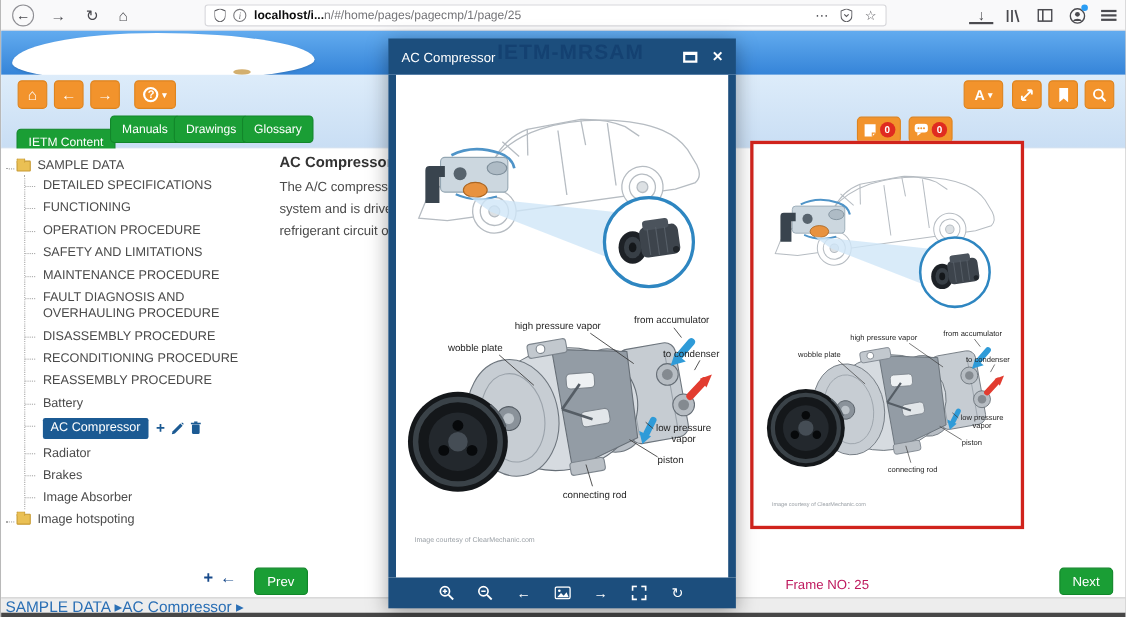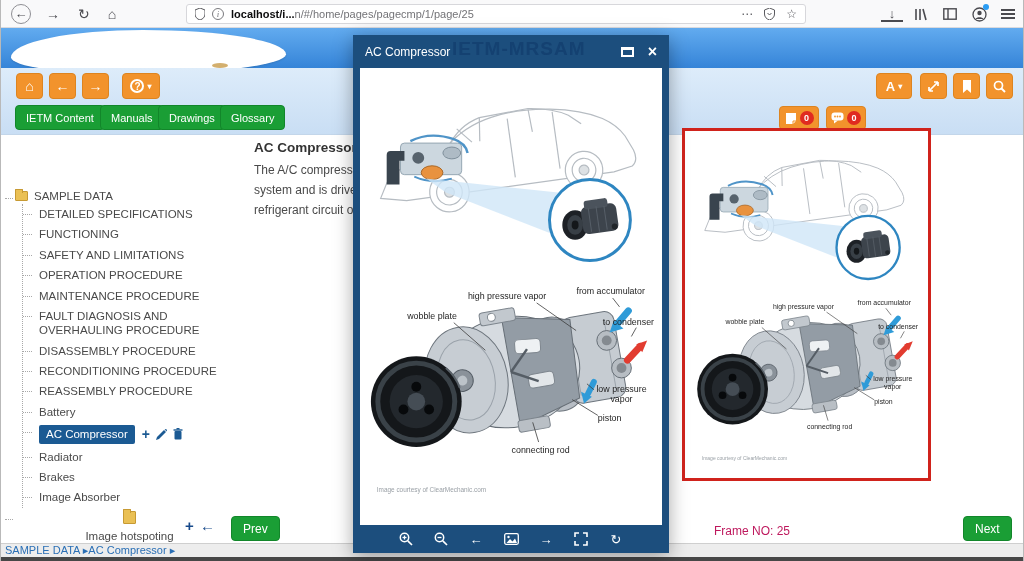--- a/index.html
+++ b/index.html
@@ -37,50 +37,50 @@
   .badge { min-width:14px; height:14px; background:#e02b20; border-radius:50%; color:#fff; font-size:9px; font-weight:bold; display:flex; align-items:center; justify-content:center; }
   #findbox { position:absolute; right:16px; top:38px; width:130px; height:24px; border:1px solid #c9c9c9; border-radius:2px; background:#fff; font-size:11px; color:#444; padding:0 7px; font-family:"Liberation Sans",sans-serif; }
   #findbox::placeholder { color:#9a9a9a; }
   .help-circle { width:14px; height:14px; border:2px solid #fff; border-radius:50%; font-size:10px; display:flex; align-items:center; justify-content:center; margin-right:3px; }
 
   
   #content { position:absolute; left:0; top:135px; width:1024px; height:408px; background:#fff; }
 
   
   #tree { position:absolute; left:8px; top:10px; width:235px; font-size:11.5px; color:#4a4a4a; }
-  .tree-root { display:flex; align-items:center; gap:6px; padding-left:6px; position:relative;margin-top:45px; }
+  .tree-root { display:flex; align-items:center; gap:6px; padding-left:6px; position:relative; }
   .tree-root::before { content:""; position:absolute; left:-4px; top:8px; width:8px; border-top:1px dotted #a8a8a8; }
   .folder { width:13px; height:10px; background:#eac054; border:1px solid #c79a33; border-radius:1px; position:relative; display:inline-block; flex:0 0 13px; }
   .folder::before { content:""; position:absolute; top:-3px; left:-1px; width:6px; height:3px; background:#eac054; border:1px solid #c79a33; border-bottom:none; border-radius:1px 1px 0 0; }
   #tree ul { list-style:none; margin:2px 0 0 13px; padding-left:14px; border-left:1px dotted #a8a8a8; }
   #tree li { position:relative; padding:3px 0 3px 2px; line-height:1.25; max-width:180px; cursor:pointer; }
   #tree li::before { content:""; position:absolute; left:-14px; top:10px; width:9px; border-top:1px dotted #a8a8a8; }
   .sel-row { display:flex; align-items:center; gap:7px; }
   .sel-chip { background:#1b5a93; color:#fff; padding:2px 7px; border-radius:2px; }
   .row-actions { display:flex; align-items:center; gap:6px; color:#1b5a93; }
   .row-actions .plus { font-weight:bold; font-size:14px; line-height:1; cursor:pointer; }
-  .hotspot-row { display:flex; align-items:center; gap:6px; padding-left:6px; margin-top:3px; position:relative;flex-direction:column; }
+  .hotspot-row { display:flex; align-items:center; gap:6px; padding-left:6px; margin-top:3px; position:relative; }
   .hotspot-row::before { content:""; position:absolute; left:-4px; top:8px; width:8px; border-top:1px dotted #a8a8a8; }
 
   
   #main-title { position:absolute; left:253px; top:5px; font-size:13.5px; font-weight:bold; color:#333; }
   .para-line { position:absolute; left:253px; font-size:12px; color:#4a4a4a; white-space:nowrap; }
 
   
   #hotspot-panel { position:absolute; left:681px; top:-7px; width:249px; height:353px; border:3px solid #d0231c; background:#fff; padding:4px 6px; cursor:pointer; }
   #hotspot-panel svg { width:100%; height:auto; display:block; }
 
   
   .pager-ico { position:absolute; top:382px; font-size:15px; font-weight:bold; color:#17498a; cursor:pointer; }
   .pgbtn { position:absolute; top:381px; height:25px; background:#1a9e35; border:1px solid #12862a; border-radius:4px; color:#fff; font-size:12px; display:flex; align-items:center; padding:0 11px; cursor:pointer; }
   #frame-no { position:absolute; left:713px; top:389px; font-size:12px; color:#be185d; }
 
   
   #breadcrumb-bar { position:absolute; left:0; top:543px; width:1024px; height:14px; background:#ededed; border-top:1px solid #cfcfcf; display:flex; align-items:center; padding-left:4px; }
-  #breadcrumb-bar span { font-size:11px; color:#2a6fb5; cursor:pointer; }
+  #breadcrumb-bar span { font-size:14px; color:#2a6fb5; cursor:pointer; }
   #window-bottom { position:absolute; left:0; top:557px; width:1024px; height:4px; background:#474747; }
 
   
   #modal { position:absolute; left:352px; top:35px; width:316px; height:518px; z-index:50; box-shadow:0 4px 18px rgba(0,0,0,.35); display:flex; flex-direction:column; }
   #modal-title { height:33px; background:#1c4e7d; color:#fff; font-size:12px; display:flex; align-items:center; padding:0 12px; flex:0 0 33px; }
   .mt-icons { margin-left:auto; display:flex; align-items:center; gap:14px; }
   .max-ico { width:13px; height:10px; border:2px solid #fff; border-top-width:3px; cursor:pointer; }
   .close-ico { color:#fff; font-size:16px; font-weight:bold; line-height:1; cursor:pointer; }
   #modal-body { flex:1; background:#fff; border-left:7px solid #1c4e7d; border-right:7px solid #1c4e7d; padding:8px 3px 2px; overflow:hidden; }
   #modal-body svg { width:100%; height:auto; display:block; }
@@ -183,21 +183,21 @@
           <path d="M1 0 H9 V13 L5 9.5 L1 13 Z" fill="#fff"></path>
         </svg>
     </div>
     <div class="obtn sq" style="right:12px;">
       <svg width="13" height="13" viewBox="0 0 13 13">
           <circle cx="5.5" cy="5.5" r="4" fill="none" stroke="#fff" stroke-width="1.7"></circle>
           <line x1="8.5" y1="8.5" x2="12" y2="12" stroke="#fff" stroke-width="1.9"></line>
         </svg>
     </div>
 
-    <div class="gbtn" style="left:14px;">
+    <div class="gbtn" style="left:14px;margin-top:12px;">
         <span>IETM Content</span>
       </div>
     <div class="gbtn" style="left:99px;">
         <span>Manuals</span>
       </div>
     <div class="gbtn" style="left:157px;">
         <span>Drawings</span>
       </div>
     <div class="gbtn" style="left:219px;justify-content:flex-end;">
         <span>Glossary</span>
@@ -225,22 +225,22 @@
   <div id="content">
 
     <div id="tree">
       <div class="tree-root">
         <span class="folder"></span>
         <span>SAMPLE DATA</span>
       </div>
       <ul>
         <li>DETAILED SPECIFICATIONS</li>
         <li>FUNCTIONING</li>
+        <li>OPERATION PROCEDURE</li>
         <li>SAFETY AND LIMITATIONS</li>
-        <li>OPERATION PROCEDURE</li>
         <li>MAINTENANCE PROCEDURE</li>
         <li>FAULT DIAGNOSIS AND OVERHAULING PROCEDURE</li>
         <li>DISASSEMBLY PROCEDURE</li>
         <li>RECONDITIONING PROCEDURE</li>
         <li>REASSEMBLY PROCEDURE</li>
         <li>Battery</li>
         <li>
           <span class="sel-row">
             <span class="sel-chip">AC Compressor</span>
             <span class="row-actions">

